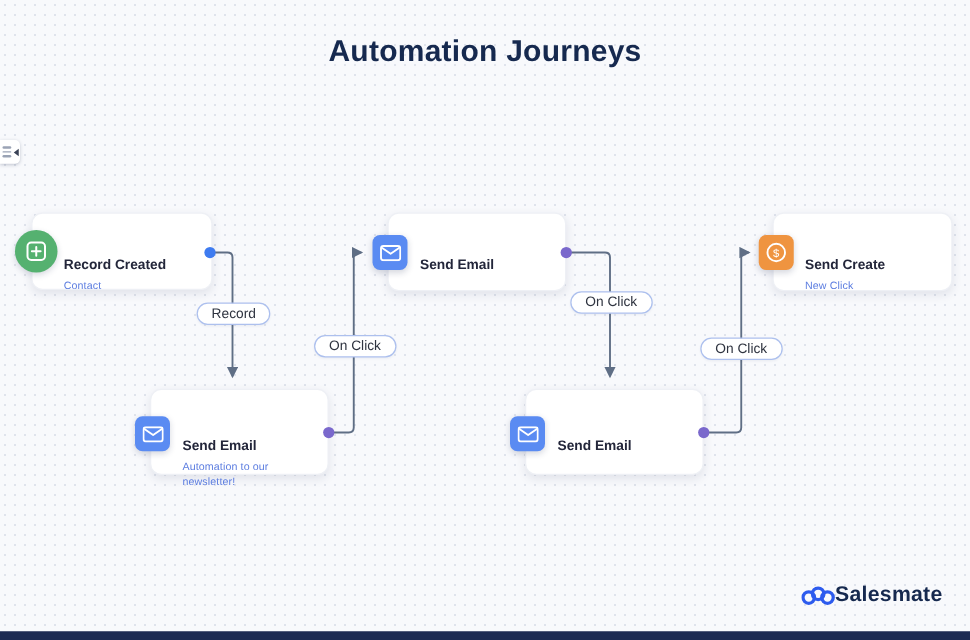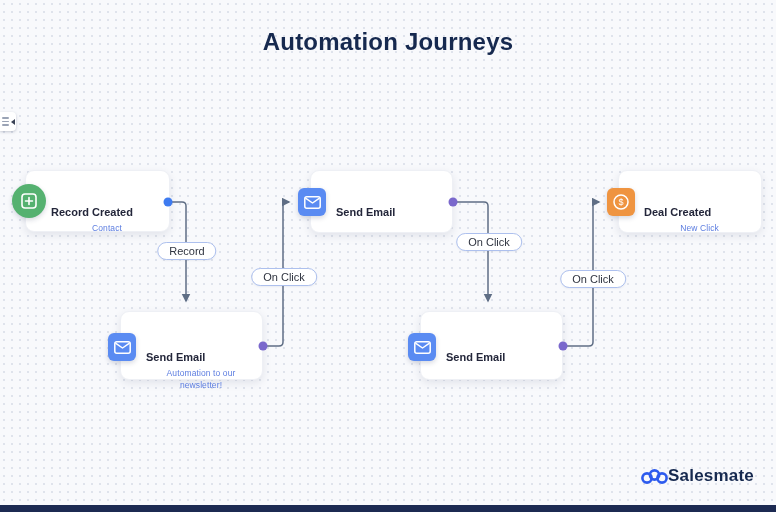--- a/index.html
+++ b/index.html
@@ -42,21 +42,21 @@
     box-shadow:0 2px 5px rgba(25,39,80,0.18);
   }
   .icon-square{width:28px;height:28px;border-radius:6px;}
   .icon-circle{width:34px;height:34px;border-radius:50%;}
   .bg-green{background:#55b170;}
   .bg-blue{background:#5a8bf2;}
   .bg-orange{background:#ef9440;}
   .node-text{position:absolute;left:25px;right:6px;top:0;margin-top:27px;}
   .node-title{font-size:11px;font-weight:700;color:#23263a;margin-top:8px;}
   .node.low .node-title{margin-top:12px;}
-  .node-sub{font-size:8.5px;color:#5c7de0;margin-top:4px;line-height:1.45;max-width:112px;letter-spacing:0.1px;text-align:center;}
+  .node-sub{font-size:8.5px;color:#5c7de0;margin-top:4px;line-height:1.45;max-width:112px;letter-spacing:0.1px;}
   
   .edge-label{
     position:absolute;transform:translate(-50%,-50%);z-index:3;
     background:#ffffff;border:1px solid #adc0ee;border-radius:9px;
     font-size:11px;color:#2f3440;padding:2px 11px;white-space:nowrap;
     box-shadow:0 1px 2px rgba(25,39,80,0.06);
   }
   
   .handle{
     position:absolute;width:9px;height:9px;border-radius:50%;
@@ -124,21 +124,21 @@
   </div>
 
   <div class="node" style="left:618px;top:170px;width:144px;height:63px;">
     <div class="node-icon icon-square bg-orange" style="left:-12px;top:17px;">
       <svg width="18" height="18" viewBox="0 0 18 18">
         <circle cx="9" cy="9" r="7" fill="none" stroke="#ffffff" stroke-width="1.5"></circle>
         <text x="9" y="12.3" text-anchor="middle" font-family="Liberation Sans, sans-serif" font-size="9" fill="#ffffff">$</text>
       </svg>
     </div>
     <div class="node-text">
-      <div class="node-title">Deal Created</div>
+      <div class="node-title">Send Create</div>
       <div class="node-sub">New Click</div>
     </div>
   </div>
 
   <div class="node low" style="left:120px;top:311px;width:143px;height:69px;">
     <div class="node-icon icon-square bg-blue" style="left:-13px;top:21px;">
       <svg width="17" height="13" viewBox="0 0 17 13">
         <rect x="0.8" y="0.8" width="15.4" height="11.4" rx="2" fill="none" stroke="#ffffff" stroke-width="1.5"></rect>
         <path d="M1.5 2.2 L8.5 7 L15.5 2.2" fill="none" stroke="#ffffff" stroke-width="1.5" stroke-linejoin="round"></path>
       </svg>

